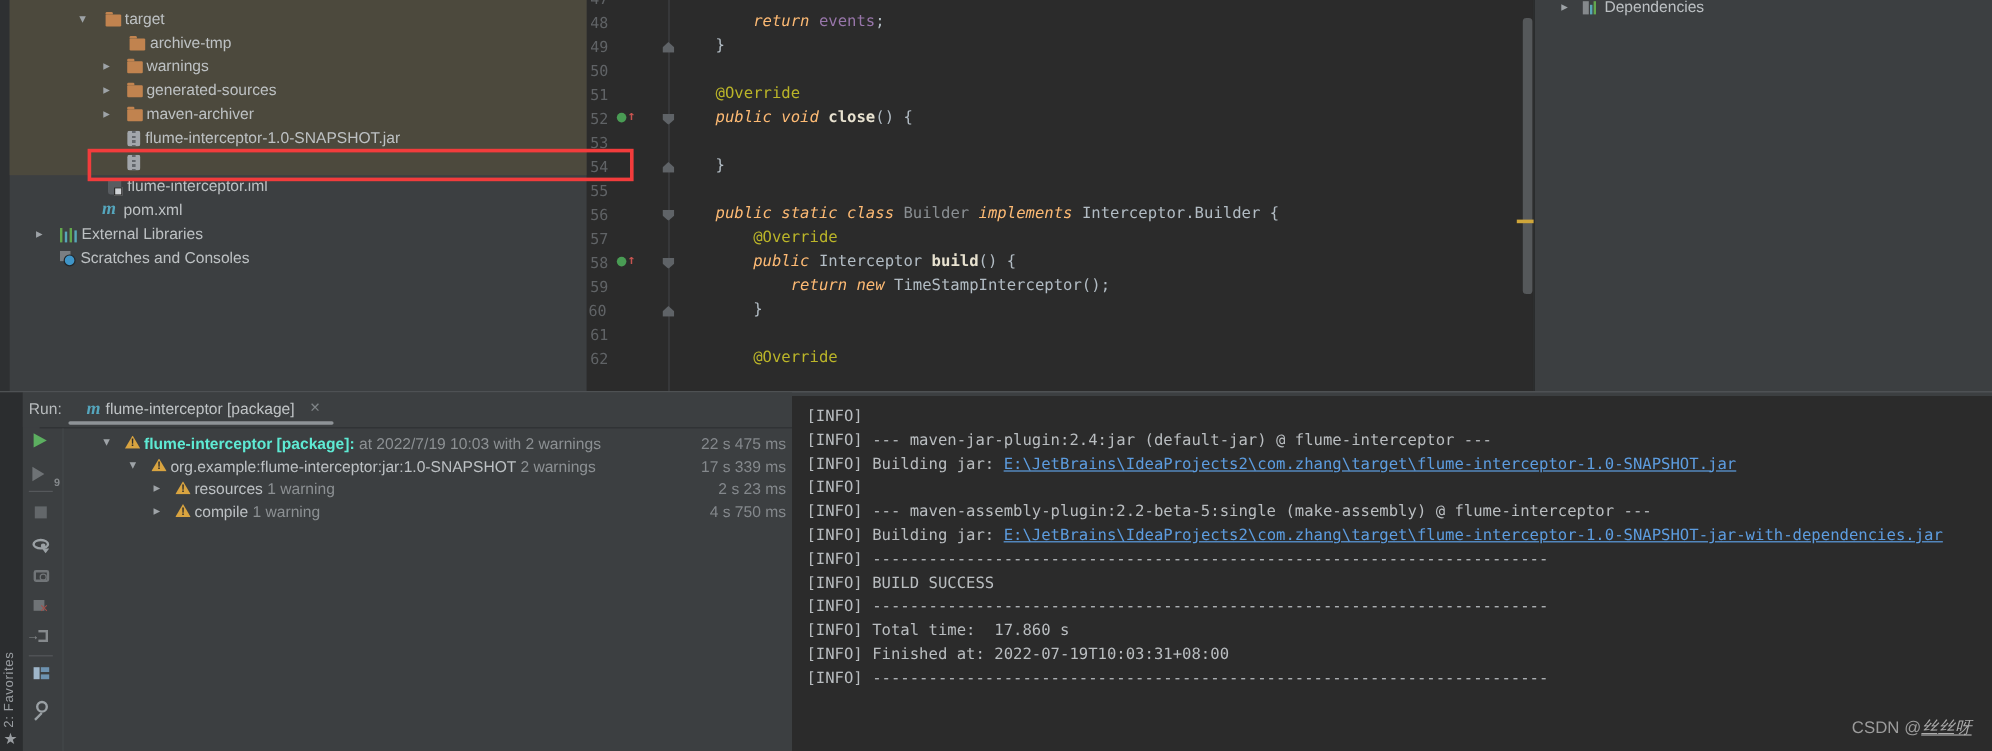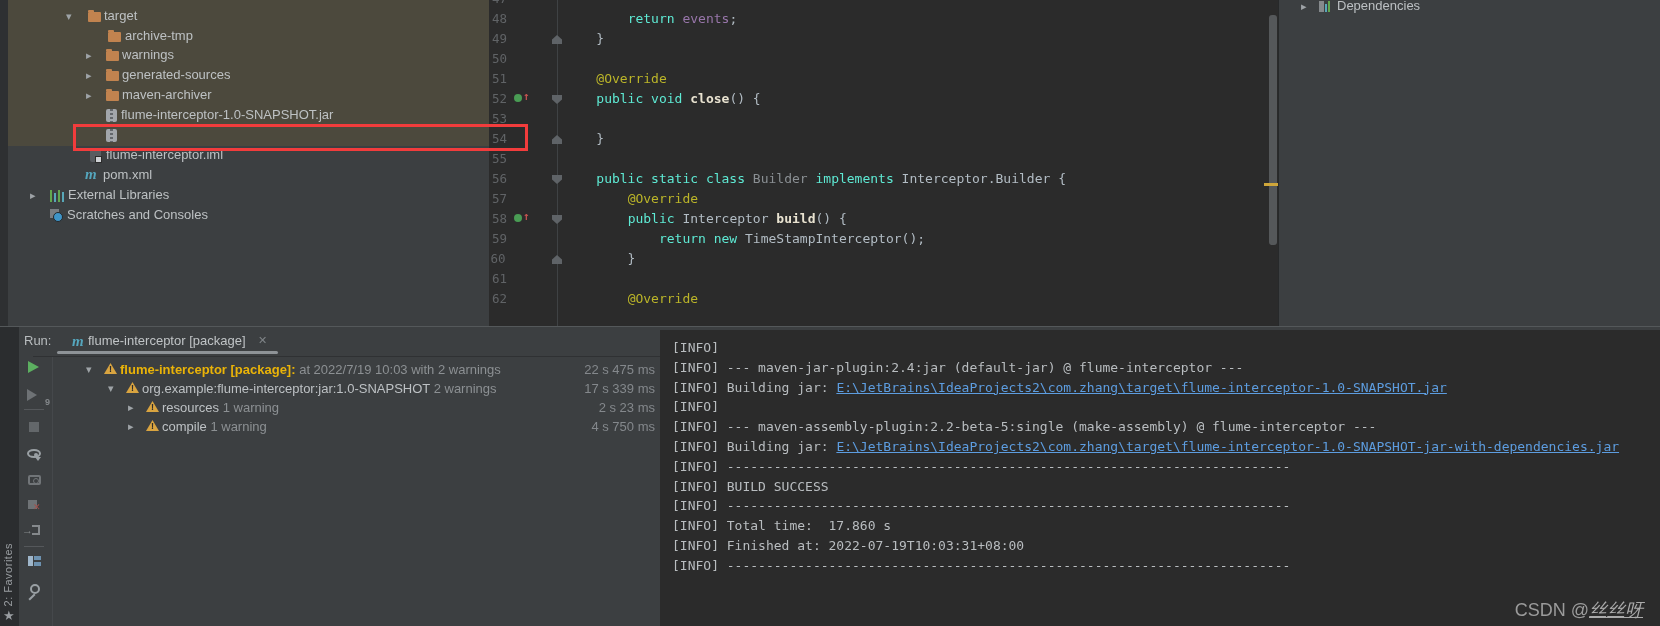--- a/index.html
+++ b/index.html
@@ -31,21 +31,21 @@
   .ic-scratch{width:13px;height:13px;top:4px;}
   .ic-scratch::before{content:"";position:absolute;left:0;top:0;width:9px;height:9px;background:#7a7e82;clip-path:polygon(0 0,100% 0,100% 40%,40% 100%,0 100%);}
   .ic-scratch::after{content:"";position:absolute;right:0;bottom:0;width:8px;height:8px;border-radius:50%;background:#3f95c8;border:1px solid #23272a;}
   #red-box{left:73px;top:124px;width:455px;height:27px;border:3px solid #f23c3c;box-sizing:border-box;z-index:60;pointer-events:none;}
   
   #editor{left:489px;top:0;width:788px;height:326px;background:#2b2b2b;font-family:"DejaVu Sans Mono","Liberation Mono",monospace;}
   #gutter-sep{position:absolute;left:68px;top:0;width:1px;height:326px;background:#3f4244;}
   .ln{position:absolute;left:0;width:18px;height:20px;line-height:20px;text-align:right;
       color:#606366;font-size:12.5px;}
   .code-line{position:absolute;left:76px;height:20px;line-height:20px;white-space:pre;font-size:13px;color:#b2bcc4;}
-  .tk-kw{color:#5eead4;} .tk-ann{color:#bbb529;} .tk-fld{color:#9876aa;}
+  .tk-kw{color:#fdba74;font-style:italic;} .tk-ann{color:#bbb529;} .tk-fld{color:#9876aa;}
   .tk-dcl{color:#e8e2d0;font-weight:bold;} .tk-gry{color:#8a8f93;} .tk-pln{color:#b2bcc4;}
   .fold{position:absolute;left:63px;width:10px;height:9px;background:#5f6367;}
   .fold-up{clip-path:polygon(50% 0,100% 50%,100% 100%,0 100%,0 50%);}
   .fold-down{clip-path:polygon(0 0,100% 0,100% 50%,50% 100%,0 50%);}
   .ovr{position:absolute;left:25px;width:18px;height:12px;}
   .ovr b{position:absolute;left:0;top:1px;width:8px;height:8px;border-radius:50%;background:#499c54;}
   .ovr i{position:absolute;left:9px;top:-3px;font-style:normal;color:#c75450;font-size:11px;font-weight:bold;}
   #ed-scroll{position:absolute;left:780px;top:15px;width:8px;height:230px;background:#55585a;border-radius:3px;}
   #ed-mark{position:absolute;left:775px;top:183px;width:14px;height:3px;background:#cfa63a;z-index:5;}
   
@@ -91,28 +91,28 @@
   .tbi-layout::before{content:"";position:absolute;left:0;top:0;width:5px;height:10px;background:#9fb6ca;}
   .tbi-layout::after{content:"";position:absolute;left:6px;top:0;width:7px;height:4px;background:#6d92b0;box-shadow:0 6px 0 #6d92b0;}
   .tbi-pin{width:14px;height:14px;margin-left:3px;}
   .tbi-pin::before{content:"";position:absolute;right:1px;top:0;width:6px;height:6px;border:2px solid #9aa0a4;border-radius:50%;}
   .tbi-pin::after{content:"";position:absolute;left:1px;bottom:0;width:8px;height:2px;background:#9aa0a4;transform:rotate(-45deg);}
   .run-row{position:absolute;left:52px;width:608px;height:19px;line-height:19px;white-space:nowrap;}
   .run-chев{position:absolute;color:#9ea3a7;font-size:11px;}
   .warn{position:absolute;top:3px;width:13px;height:11px;background:#d9a440;clip-path:polygon(50% 0,100% 100%,0 100%);}
   .warn::after{content:"!";position:absolute;left:5px;top:1px;color:#2b2b2b;font-size:9px;font-weight:bold;line-height:11px;}
   .run-text{position:absolute;color:#bdc1c4;}
-  .run-bold{font-weight:bold;color:#eab308;}
+  .run-bold{font-weight:bold;color:#5eead4;}
   .run-dim{color:#8c9093;}
   .run-time{position:absolute;right:5px;color:#84888c;}
   #console{position:absolute;left:660px;top:3px;width:1000px;height:296px;background:#2b2b2b;overflow:hidden;
            font-family:"DejaVu Sans Mono","Liberation Mono",monospace;font-size:13px;}
   .console-line{position:absolute;left:12px;height:20px;line-height:20px;white-space:pre;color:#b9bdc0;}
   .console-link{color:#5d9de0;text-decoration:underline;cursor:pointer;text-align:center;}
-  #watermark{position:absolute;right:17px;top:271px;color:#9b9b9b;font-size:18px;}
+  #watermark{position:absolute;right:17px;top:271px;color:#9b9b9b;font-size:14px;}
   #watermark .wm-name{color:#ababab;font-style:italic;text-decoration:underline;}
 </style>
 </head>
 <body>
 
 <div id="app">
 
   <div id="left-stripe" class="abs"></div>
 
   <div id="project-panel" class="abs">

